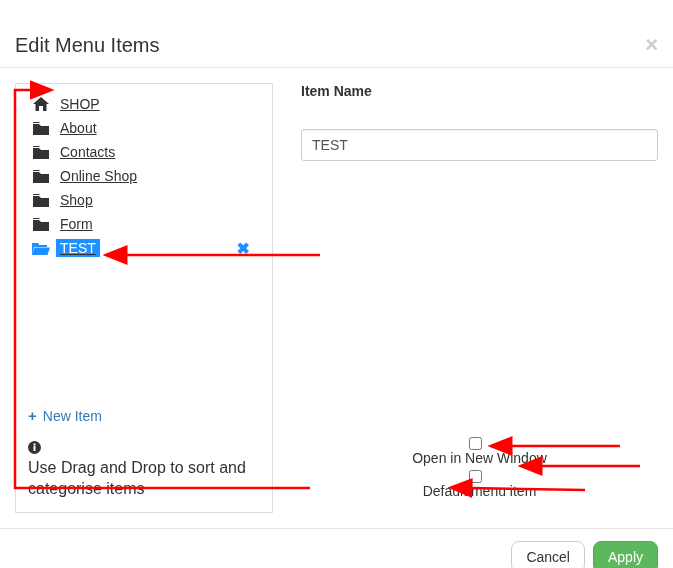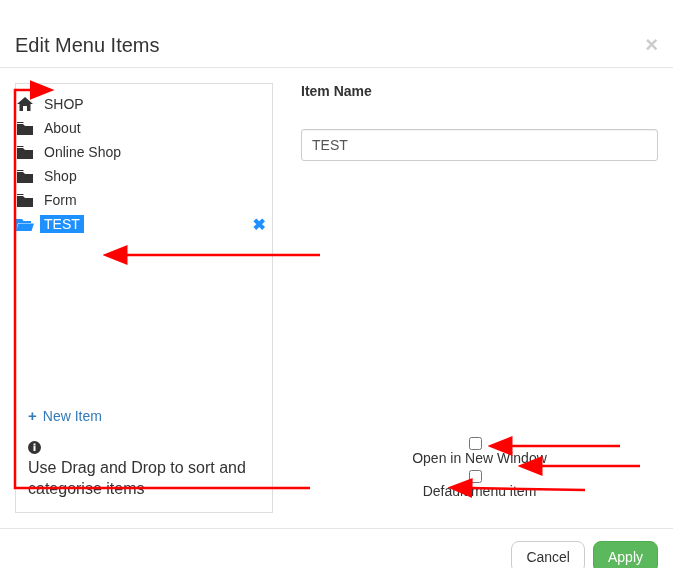--- a/index.html
+++ b/index.html
@@ -44,22 +44,23 @@
   }
   .left-panel {
     width: 258px;
     border: 1px solid #ddd;
     display: flex;
     flex-direction: column;
     height: 430px;
   }
   .tree-area {
     flex: 1;
-    padding: 8px 0;
+    padding: 8px 16px;
     overflow: auto;
+    text-decoration: underline;
   }
   .tree-item {
     display: flex;
     align-items: center;
     padding: 3px 0;
     cursor: pointer;
     position: relative;
   }
   .tree-item .icon {
     width: 18px;
@@ -206,20 +207,28 @@
 
         <div class="tree-item">
           <span class="icon">
             <svg width="16" height="13" viewBox="0 0 16 13">
                 <path fill="currentColor" d="M0 2 L6 2 L8 4 L16 4 L16 13 L0 13 Z M0 0 L6 0 L7 1 L0 1 Z"></path>
               </svg>
           </span>
           <span class="label-wrap">About</span>
         </div>
 
+        <div class="tree-item">
+          <span class="icon">
+            <svg width="16" height="13" viewBox="0 0 16 13">
+                <path fill="currentColor" d="M0 2 L6 2 L8 4 L16 4 L16 13 L0 13 Z M0 0 L6 0 L7 1 L0 1 Z"></path>
+              </svg>
+          </span>
+          <span class="label-wrap">Contacts</span>
+        </div>
 
         <div class="tree-item">
           <span class="icon">
             <svg width="16" height="13" viewBox="0 0 16 13">
                 <path fill="currentColor" d="M0 2 L6 2 L8 4 L16 4 L16 13 L0 13 Z M0 0 L6 0 L7 1 L0 1 Z"></path>
               </svg>
           </span>
           <span class="label-wrap">Online Shop</span>
         </div>
 

